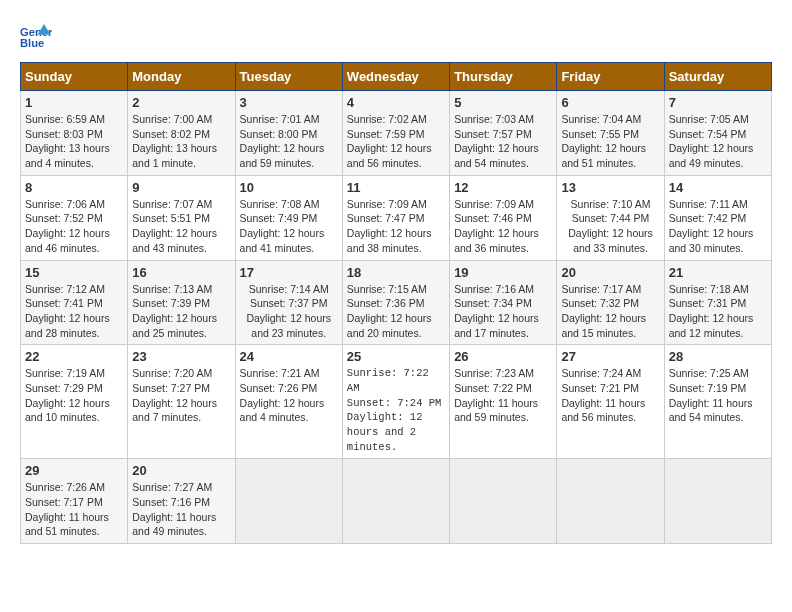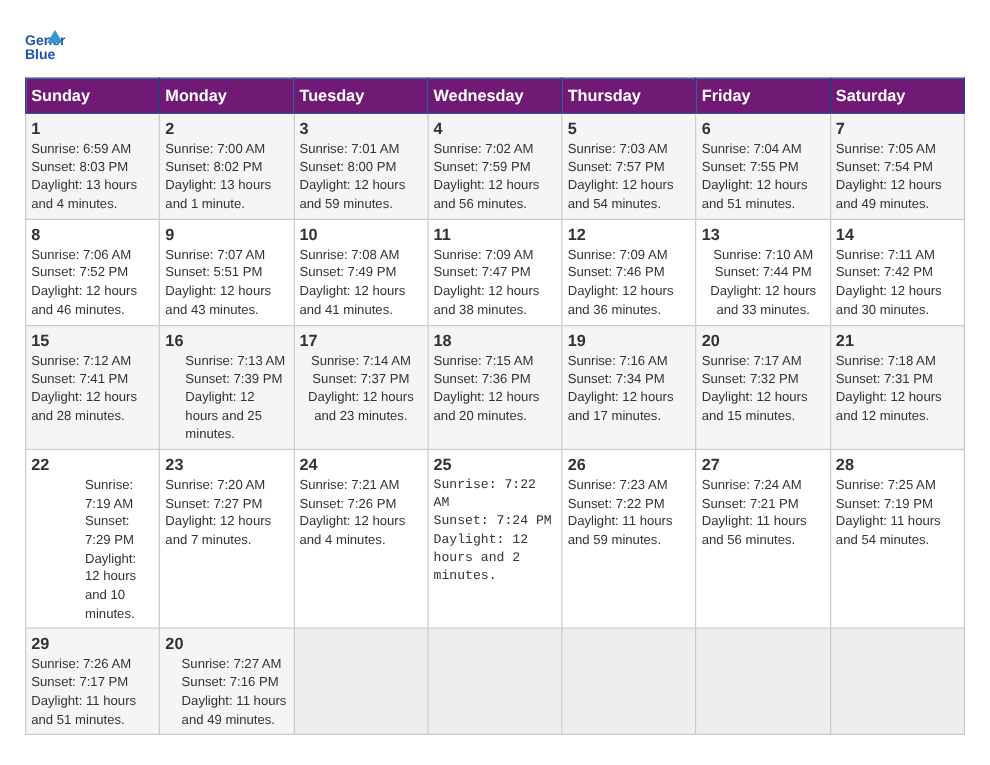--- a/index.html
+++ b/index.html
@@ -45,21 +45,21 @@
     .subtitle {
       font-size: 15px;
       color: #555;
     }
     table {
       width: 100%;
       border-collapse: collapse;
       font-size: 11px;
     }
     thead tr th {
-      background-color: #701a75;
+      background-color: #a16207;
       color: #fff;
       padding: 6px 4px;
       text-align: left;
       font-size: 13px;
       font-weight: bold;
       border: 1px solid #1a4488;
     }
     tbody tr td {
       border: 1px solid #ccc;
       vertical-align: top;
@@ -216,21 +216,21 @@
       </tr>
       <tr>
         <td>
           <span class="day-num">15</span>
           <div class="day-detail" style="white-space: pre-line;">Sunrise: 7:12 AM
 Sunset: 7:41 PM
 Daylight: 12 hours and 28 minutes.</div>
         </td>
         <td>
           <span class="day-num">16</span>
-          <div class="day-detail" style="white-space: pre-line; margin-left: 16px;">Sunrise: 7:13 AM
+          <div class="day-detail" style="white-space: pre-line;">Sunrise: 7:13 AM
 Sunset: 7:39 PM
 Daylight: 12 hours and 25 minutes.</div>
         </td>
         <td>
           <span class="day-num">17</span>
           <div class="day-detail" style="white-space: pre-line; text-align: center;">Sunrise: 7:14 AM
 Sunset: 7:37 PM
 Daylight: 12 hours and 23 minutes.</div>
         </td>
         <td>
@@ -254,21 +254,21 @@
         <td>
           <span class="day-num">21</span>
           <div class="day-detail" style="white-space: pre-line;">Sunrise: 7:18 AM
 Sunset: 7:31 PM
 Daylight: 12 hours and 12 minutes.</div>
         </td>
       </tr>
       <tr>
         <td>
           <span class="day-num">22</span>
-          <div class="day-detail" style="white-space: pre-line; margin-left: 43px;">Sunrise: 7:19 AM
+          <div class="day-detail" style="white-space: pre-line;">Sunrise: 7:19 AM
 Sunset: 7:29 PM
 Daylight: 12 hours and 10 minutes.</div>
         </td>
         <td>
           <span class="day-num">23</span>
           <div class="day-detail" style="white-space: pre-line;">Sunrise: 7:20 AM
 Sunset: 7:27 PM
 Daylight: 12 hours and 7 minutes.</div>
         </td>
         <td>
@@ -304,21 +304,21 @@
       </tr>
       <tr>
         <td>
           <span class="day-num">29</span>
           <div class="day-detail" style="white-space: pre-line;">Sunrise: 7:26 AM
 Sunset: 7:17 PM
 Daylight: 11 hours and 51 minutes.</div>
         </td>
         <td>
           <span class="day-num">20</span>
-          <div class="day-detail" style="white-space: pre-line; margin-left: 13px;">Sunrise: 7:27 AM
+          <div class="day-detail" style="white-space: pre-line;">Sunrise: 7:27 AM
 Sunset: 7:16 PM
 Daylight: 11 hours and 49 minutes.</div>
         </td>
         <td class="empty"></td>
         <td class="empty"></td>
         <td class="empty"></td>
         <td class="empty"></td>
         <td class="empty"></td>
       </tr>
     </tbody>

